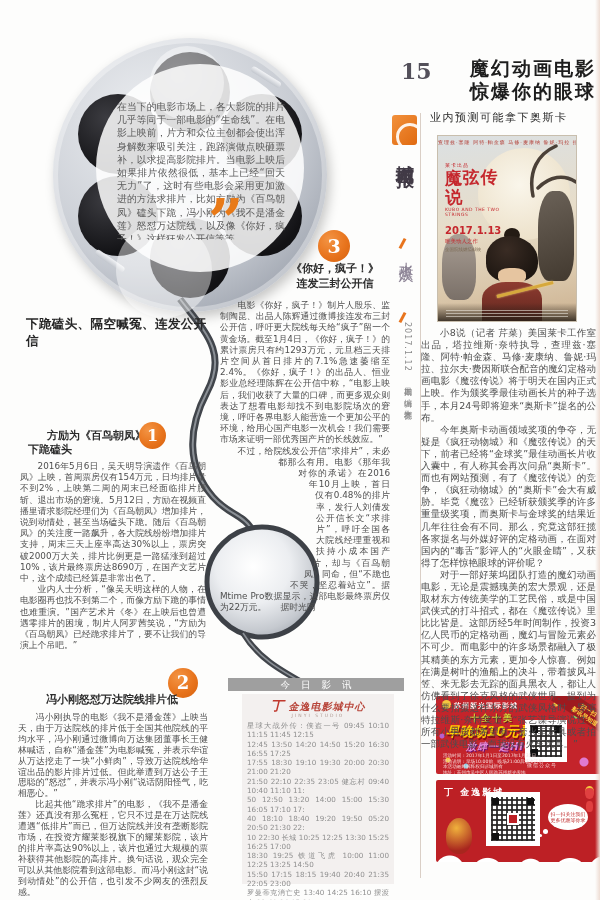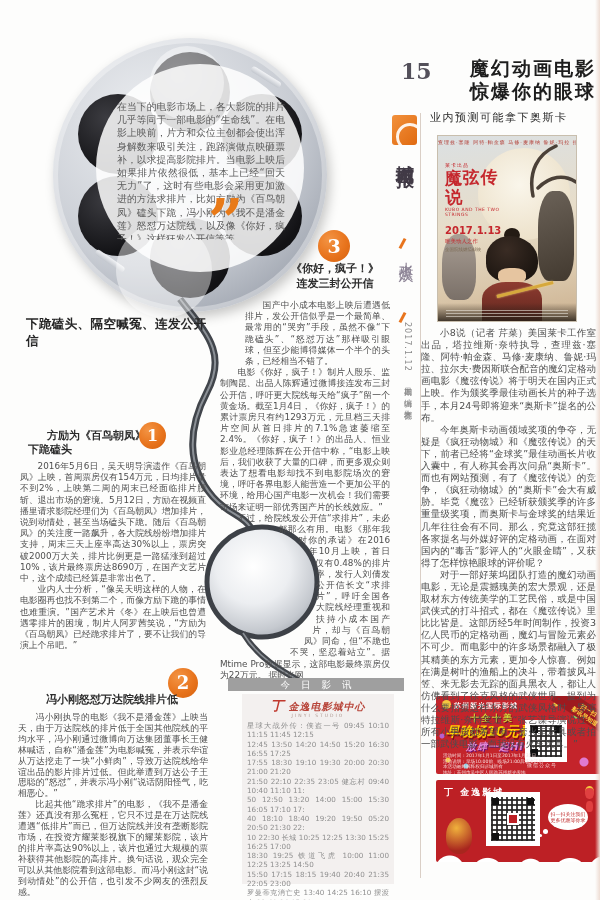--- a/index.html
+++ b/index.html
@@ -44,21 +44,21 @@
   .body-col p{margin:0;text-indent:2em;}
   .body1{left:20px;top:461px;width:186px;}
   .sec2-title{left:46px;top:692px;width:140px;}
   .body2{left:18px;top:712px;width:190px;line-height:10.9px;}
   
   .sec3-title{left:278px;top:262px;width:114px;text-align:center;line-height:14.5px;font-size:11px;}
   .body3{left:220px;top:300px;width:170px;}
   .body3 .p1{margin-left:25px;}
   .disc-spacer{float:left;width:96px;height:138px;margin:18px 6px 0 -6px;
         shape-outside:circle(62px at 40% 52%);}
-  .credit{margin-left:2px;white-space:nowrap;}
+  .credit{margin-left:14px;white-space:nowrap;}
   
   .listings-bar{position:absolute;left:228px;top:678px;width:176px;height:13px;background:#9f9f9f;
         color:#fff;font-size:9.5px;line-height:13.5px;text-align:center;letter-spacing:11px;
         text-indent:11px;z-index:5;}
   .listings-box{position:absolute;left:242px;top:694px;width:152px;height:190px;background:#f3f0ef;
         padding:5px 5px 0 5px;box-sizing:border-box;z-index:5;}
   .cin-logo{text-align:center;line-height:11px;margin-bottom:1px;}
   .cin-mark{color:#c0392e;font-family:"DejaVu Serif","Liberation Serif",serif;font-style:italic;
         font-weight:bold;font-size:13px;}
   .cin-name{color:#b8453a;font-weight:bold;font-style:italic;font-size:10px;letter-spacing:1px;}
@@ -228,21 +228,20 @@
     <p>冯小刚执导的电影《我不是潘金莲》上映当天，由于万达院线的排片低于全国其他院线的平均水平，冯小刚通过微博向万达集团董事长王健林喊话，自称“潘金莲”为电影喊冤，并表示华谊从万达挖走了一块“小鲜肉”，导致万达院线给华谊出品的影片排片过低。但此举遭到万达公子王思聪的“怒怼”，并表示冯小刚“说话阴阳怪气，吃相恶心。”</p>
     <p>比起其他“跪求排片”的电影，《我不是潘金莲》还真没有那么冤枉，它只不过是在万达院线遭遇“低排片”而已，但万达院线并没有垄断影院市场，在投资方耀莱影视旗下的耀莱影院，该片的排片率高达90%以上，该片也通过大规模的票补获得其他影院的高排片。换句话说，观众完全可以从其他影院看到这部电影。而冯小刚这封“说到动情处”的公开信，也引发不少网友的强烈反感。</p>
   </div>
 
   <div class="num-circle c3">3</div>
   <div class="sec-title sec3-title">
     <div>《你好，疯子！》</div>
     <div>连发三封公开信</div>
   </div>
   <div class="body-col body3">
-    <p class="p1">国产中小成本电影上映后遭遇低排片，发公开信似乎是一个最简单、最常用的“哭穷”手段，虽然不像“下跪磕头”、“怒怼万达”那样吸引眼球，但至少能博得媒体一个半个的头条，已经相当不错了。</p>
     <p>电影《你好，疯子！》制片人殷乐、监制陶昆、出品人陈辉通过微博接连发布三封公开信，呼吁更大院线每天给“疯子”留一个黄金场。截至1月4日，《你好，疯子！》的累计票房只有约1293万元，元旦档三天排片空间从首日排片的7.1%急速萎缩至2.4%。《你好，疯子！》的出品人、恒业影业总经理陈辉在公开信中称，“电影上映后，我们收获了大量的口碑，而更多观众则表达了想看电影却找不到电影院场次的窘境，呼吁各界电影人能营造一个更加公平的环境，给用心国产电影一次机会！我们需要市场来证明一部优秀国产片的长线效应。”</p>
     <p><span class="disc-spacer"></span><span>不过，给院线发公开信“求排片”，未必都那么有用。电影《那年我对你的承诺》在2016年10月上映，首日仅有0.48%的排片率，发行人刘倩发公开信长文“求排片”，呼吁全国各大院线经理重视和扶持小成本国产片，却与《百鸟朝凤》同命，但“不跪也不哭，坚忍着站立”。据Mtime Pro数据显示，这部电影最终票房仅为22万元。</span><span class="credit">据时光网</span></p>
   </div>
 
   <div class="listings-bar">今日影讯</div>
   <div class="listings-box">
     <div class="cin-logo">
       <span class="cin-mark">丁</span>
       <span class="cin-name">金逸电影城中心</span>
     </div>

